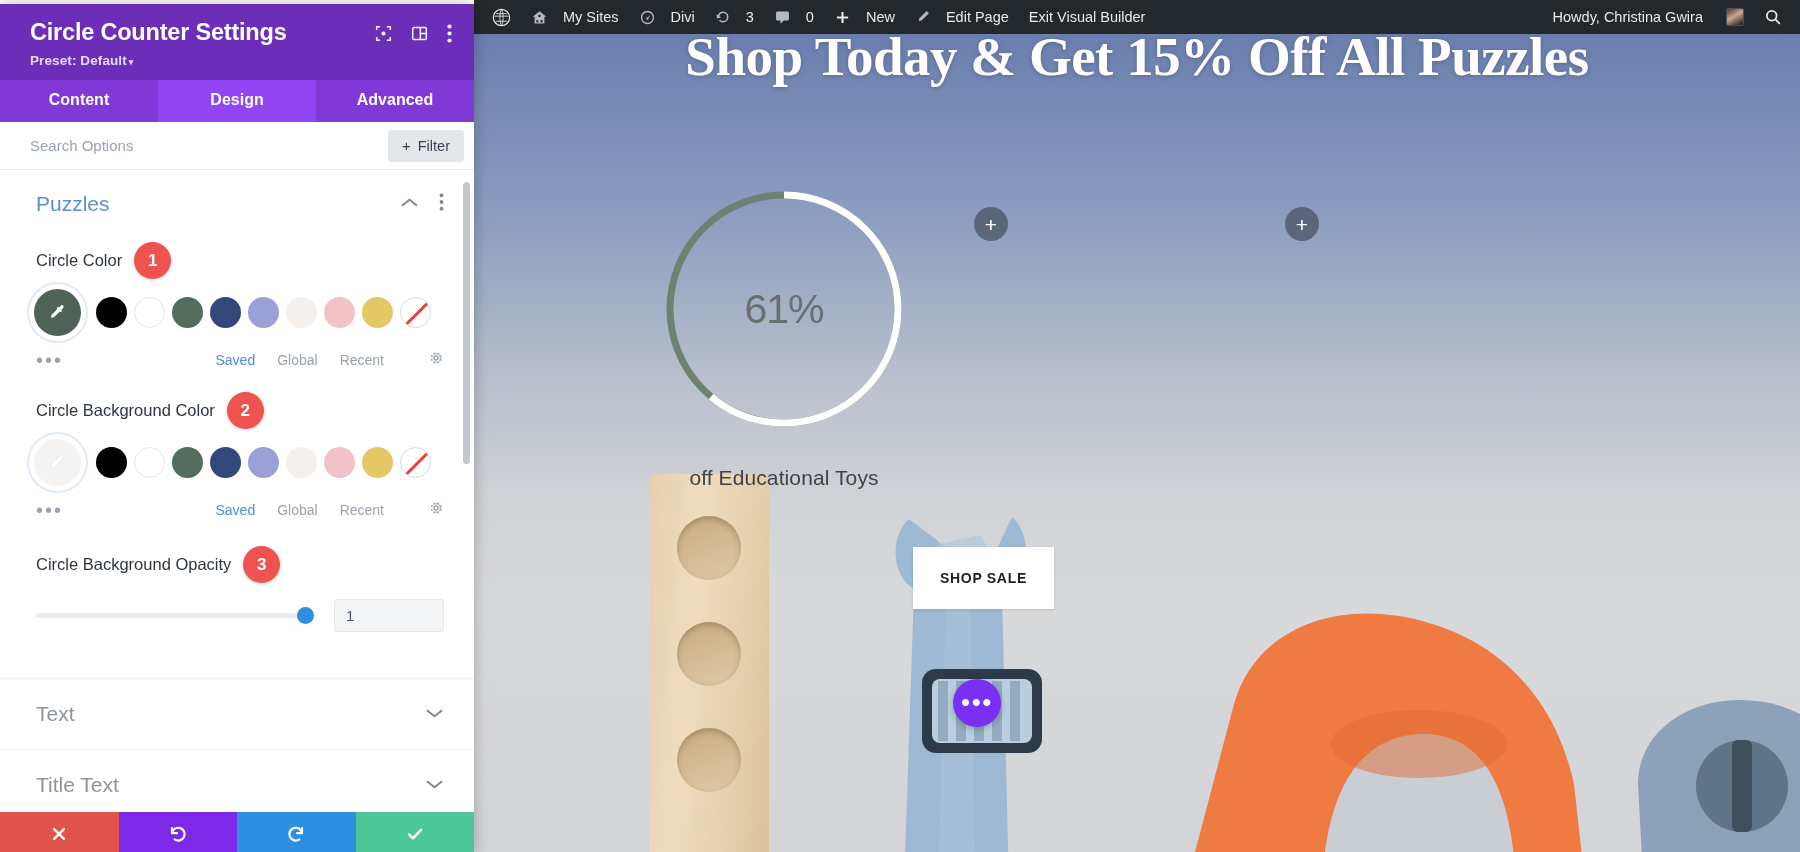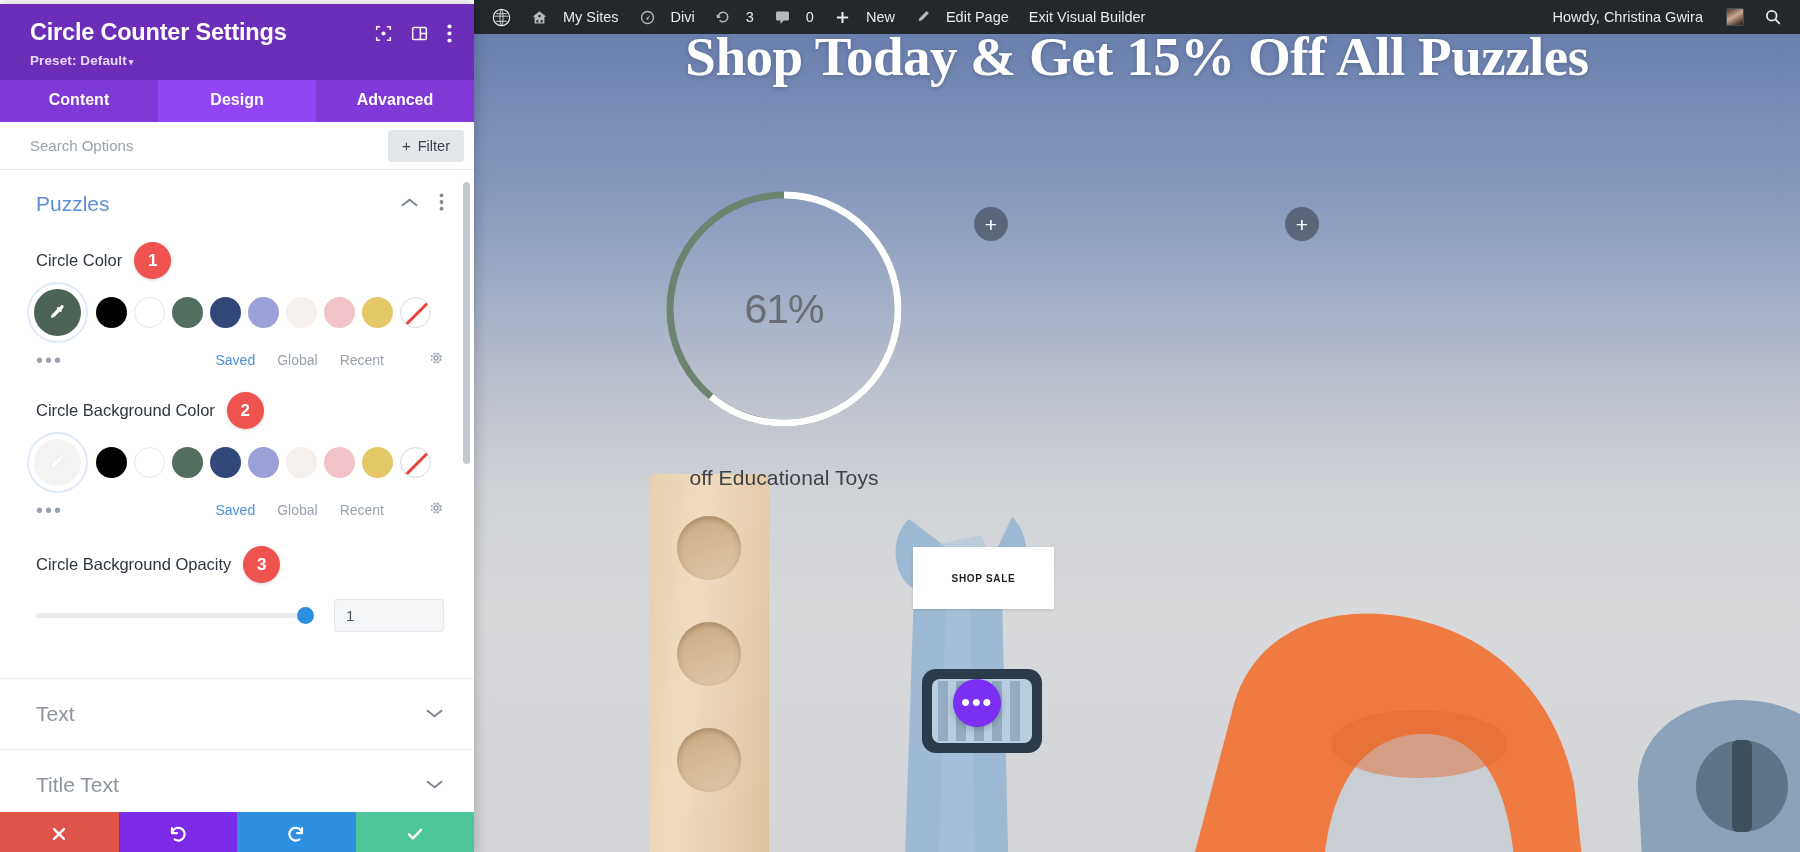--- a/index.html
+++ b/index.html
@@ -212,21 +212,21 @@
     background:rgba(60,66,78,.62); color:#fff; display:flex;
     align-items:center; justify-content:center; font-size:21px;
     line-height:1; cursor:pointer; z-index:8; font-weight:300;
   }
   #add-btn-1 { left:500px; top:173px; }
   #add-btn-2 { left:811px; top:173px; }
 
   .shop-sale-btn {
     position:absolute; left:439px; top:513px; width:141px; height:62px;
     background:#fff; display:flex; align-items:center; justify-content:center;
-    font-size:10px; font-weight:bold; color:#1c1f23; letter-spacing:.7px;
+    font-size:14px; font-weight:bold; color:#1c1f23; letter-spacing:.7px;
     cursor:pointer; z-index:8; box-shadow:0 1px 3px rgba(0,0,0,.12);
   }
   .ellipsis-btn {
     position:absolute; left:479px; top:645px; width:48px; height:48px;
     border-radius:50%; background:#7b2ff2; color:#fff; display:flex;
     align-items:center; justify-content:center; cursor:pointer; z-index:8;
     box-shadow:0 2px 7px rgba(0,0,0,.25);
   }
   .ellipsis-btn span {
     font-size:26px; line-height:0; letter-spacing:1.5px; margin-top:-3px;

